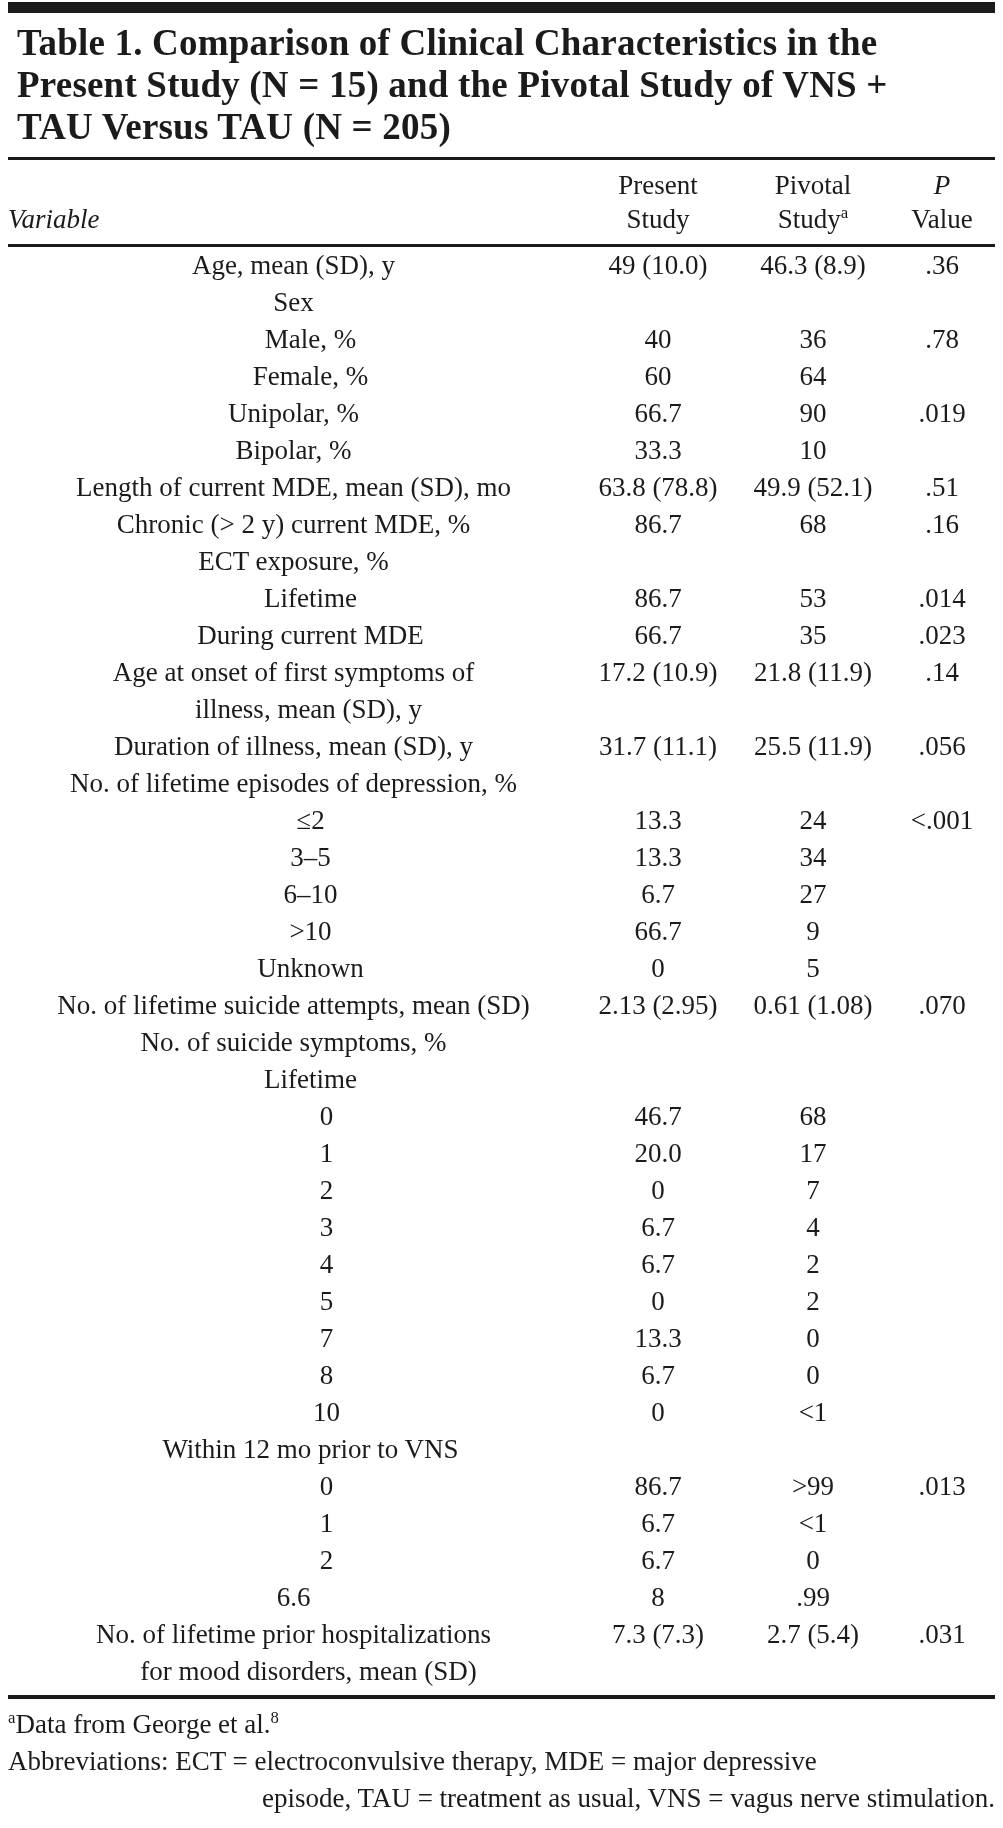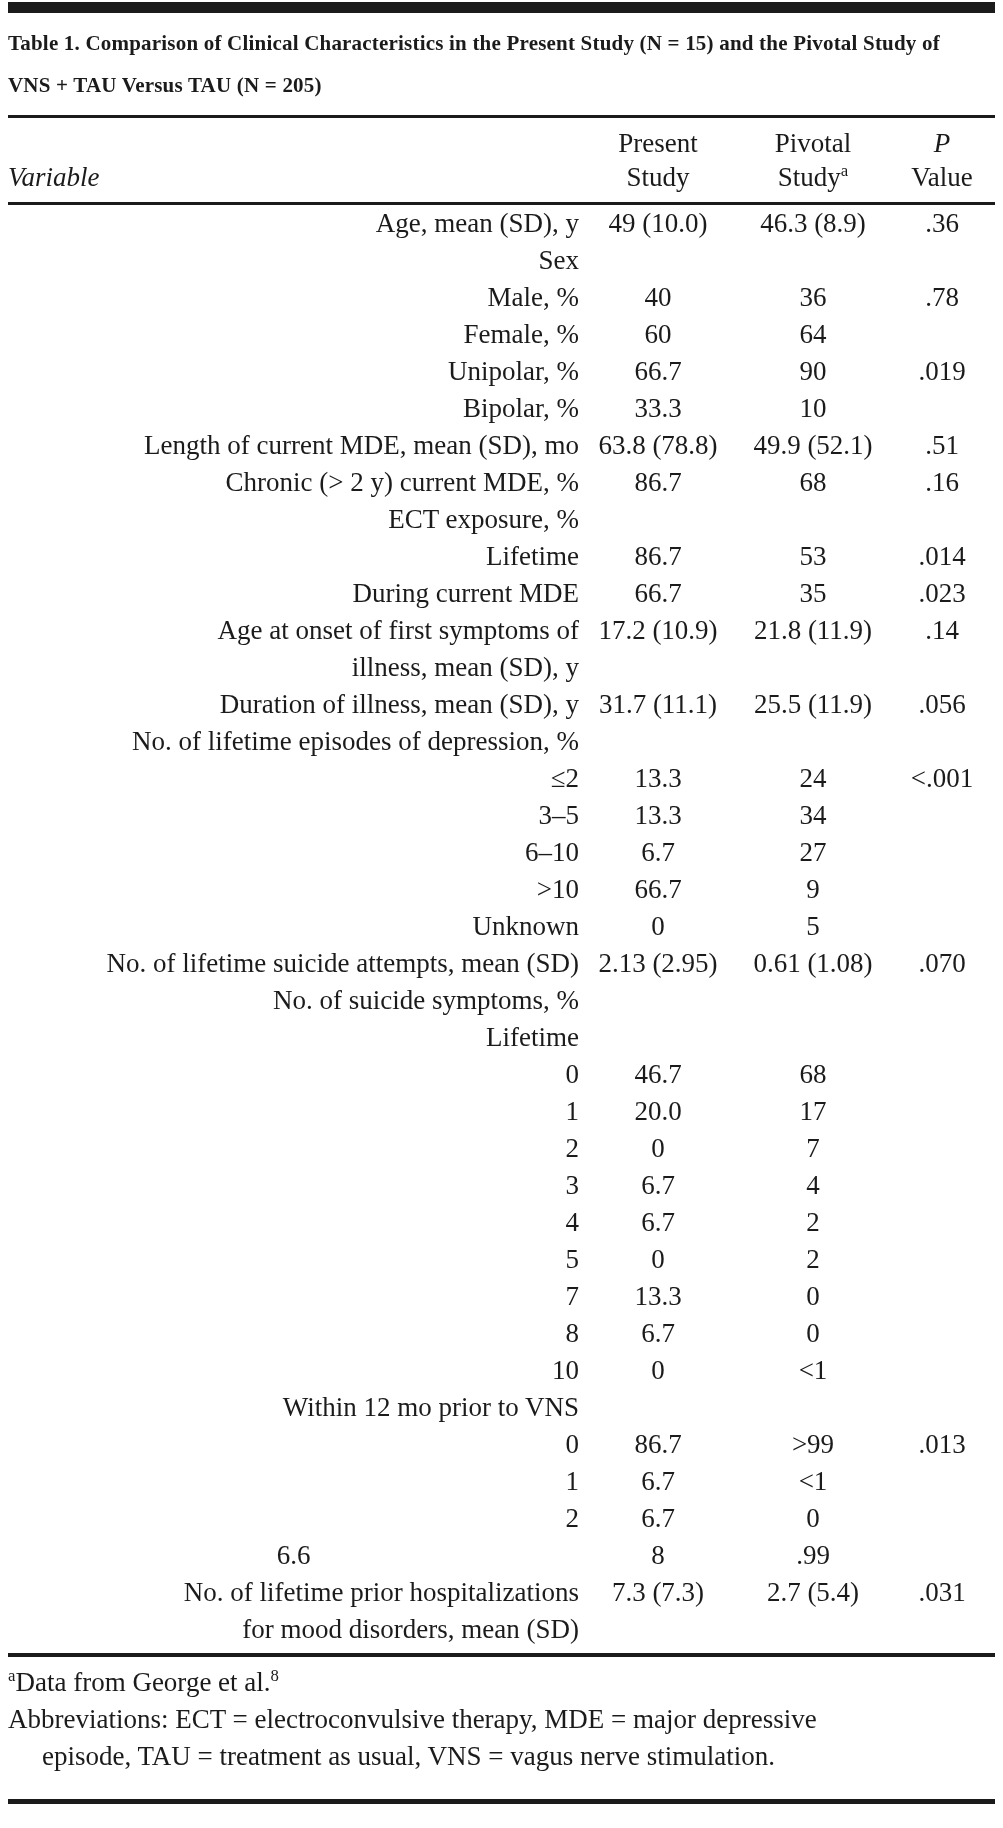--- a/index.html
+++ b/index.html
@@ -9,24 +9,24 @@
     height: 1828px;
     box-sizing: border-box;
     padding: 0 8px;
     overflow: hidden;
     background: #ffffff;
     color: #1b1b1b;
     font-family: "Liberation Serif", serif;
   }
   .topbar { height: 11px; background: #1b1b1b; margin-top: 2px; }
   .title {
-    font-size: 21px;
+    font-size: 37px;
     font-weight: bold;
     line-height: 42px;
-    margin: 9px 0 9px 0;
+    margin: 9px 0 9px 9px;
     max-width: 935px;
     letter-spacing: 0.2px;
   }
   .rule { background: #1b1b1b; border: 0; }
   .rule-title { height: 3px; }
   .rule-header { height: 3px; }
   .rule-foot { height: 4px; margin-top: 5px; }
   .rule-bottom { height: 5px; }
   .grid {
     display: grid;
@@ -38,29 +38,29 @@
     align-items: end;
     font-size: 27px;
     line-height: 34px;
   }
   .hdr { text-align: center; }
   .hdr-var { text-align: left; font-style: italic; }
   .italic { font-style: italic; }
   sup { font-size: 0.62em; vertical-align: super; line-height: 0; }
   .tbody { font-size: 27px; line-height: 37px; }
   .row .val { text-align: center; }
-  .label { text-align: right; }
+  .label { text-align: center; }
   .indent-0 { padding-left: 0; }
   .indent-1 { padding-left: 34px; }
   .indent-2 { padding-left: 66px; }
   .l1 { display: block; }
   .l2 { display: block; padding-left: 30px; }
   .l2:empty { display: none; }
   .footnotes { font-size: 27px; line-height: 37px; margin: 7px 0 24px 0; }
-  .abbrev .cont { padding-left: 34px; }
+  .abbrev .cont { padding-left: 34px; text-align: right; }
 </style>
 </head>
 <body>
 
 <div class="page">
 
   <div class="topbar"></div>
 
   <div class="title">Table 1. Comparison of Clinical Characteristics in the Present Study (N = 15) and the Pivotal Study of VNS + TAU Versus TAU (N = 205)</div>
 

